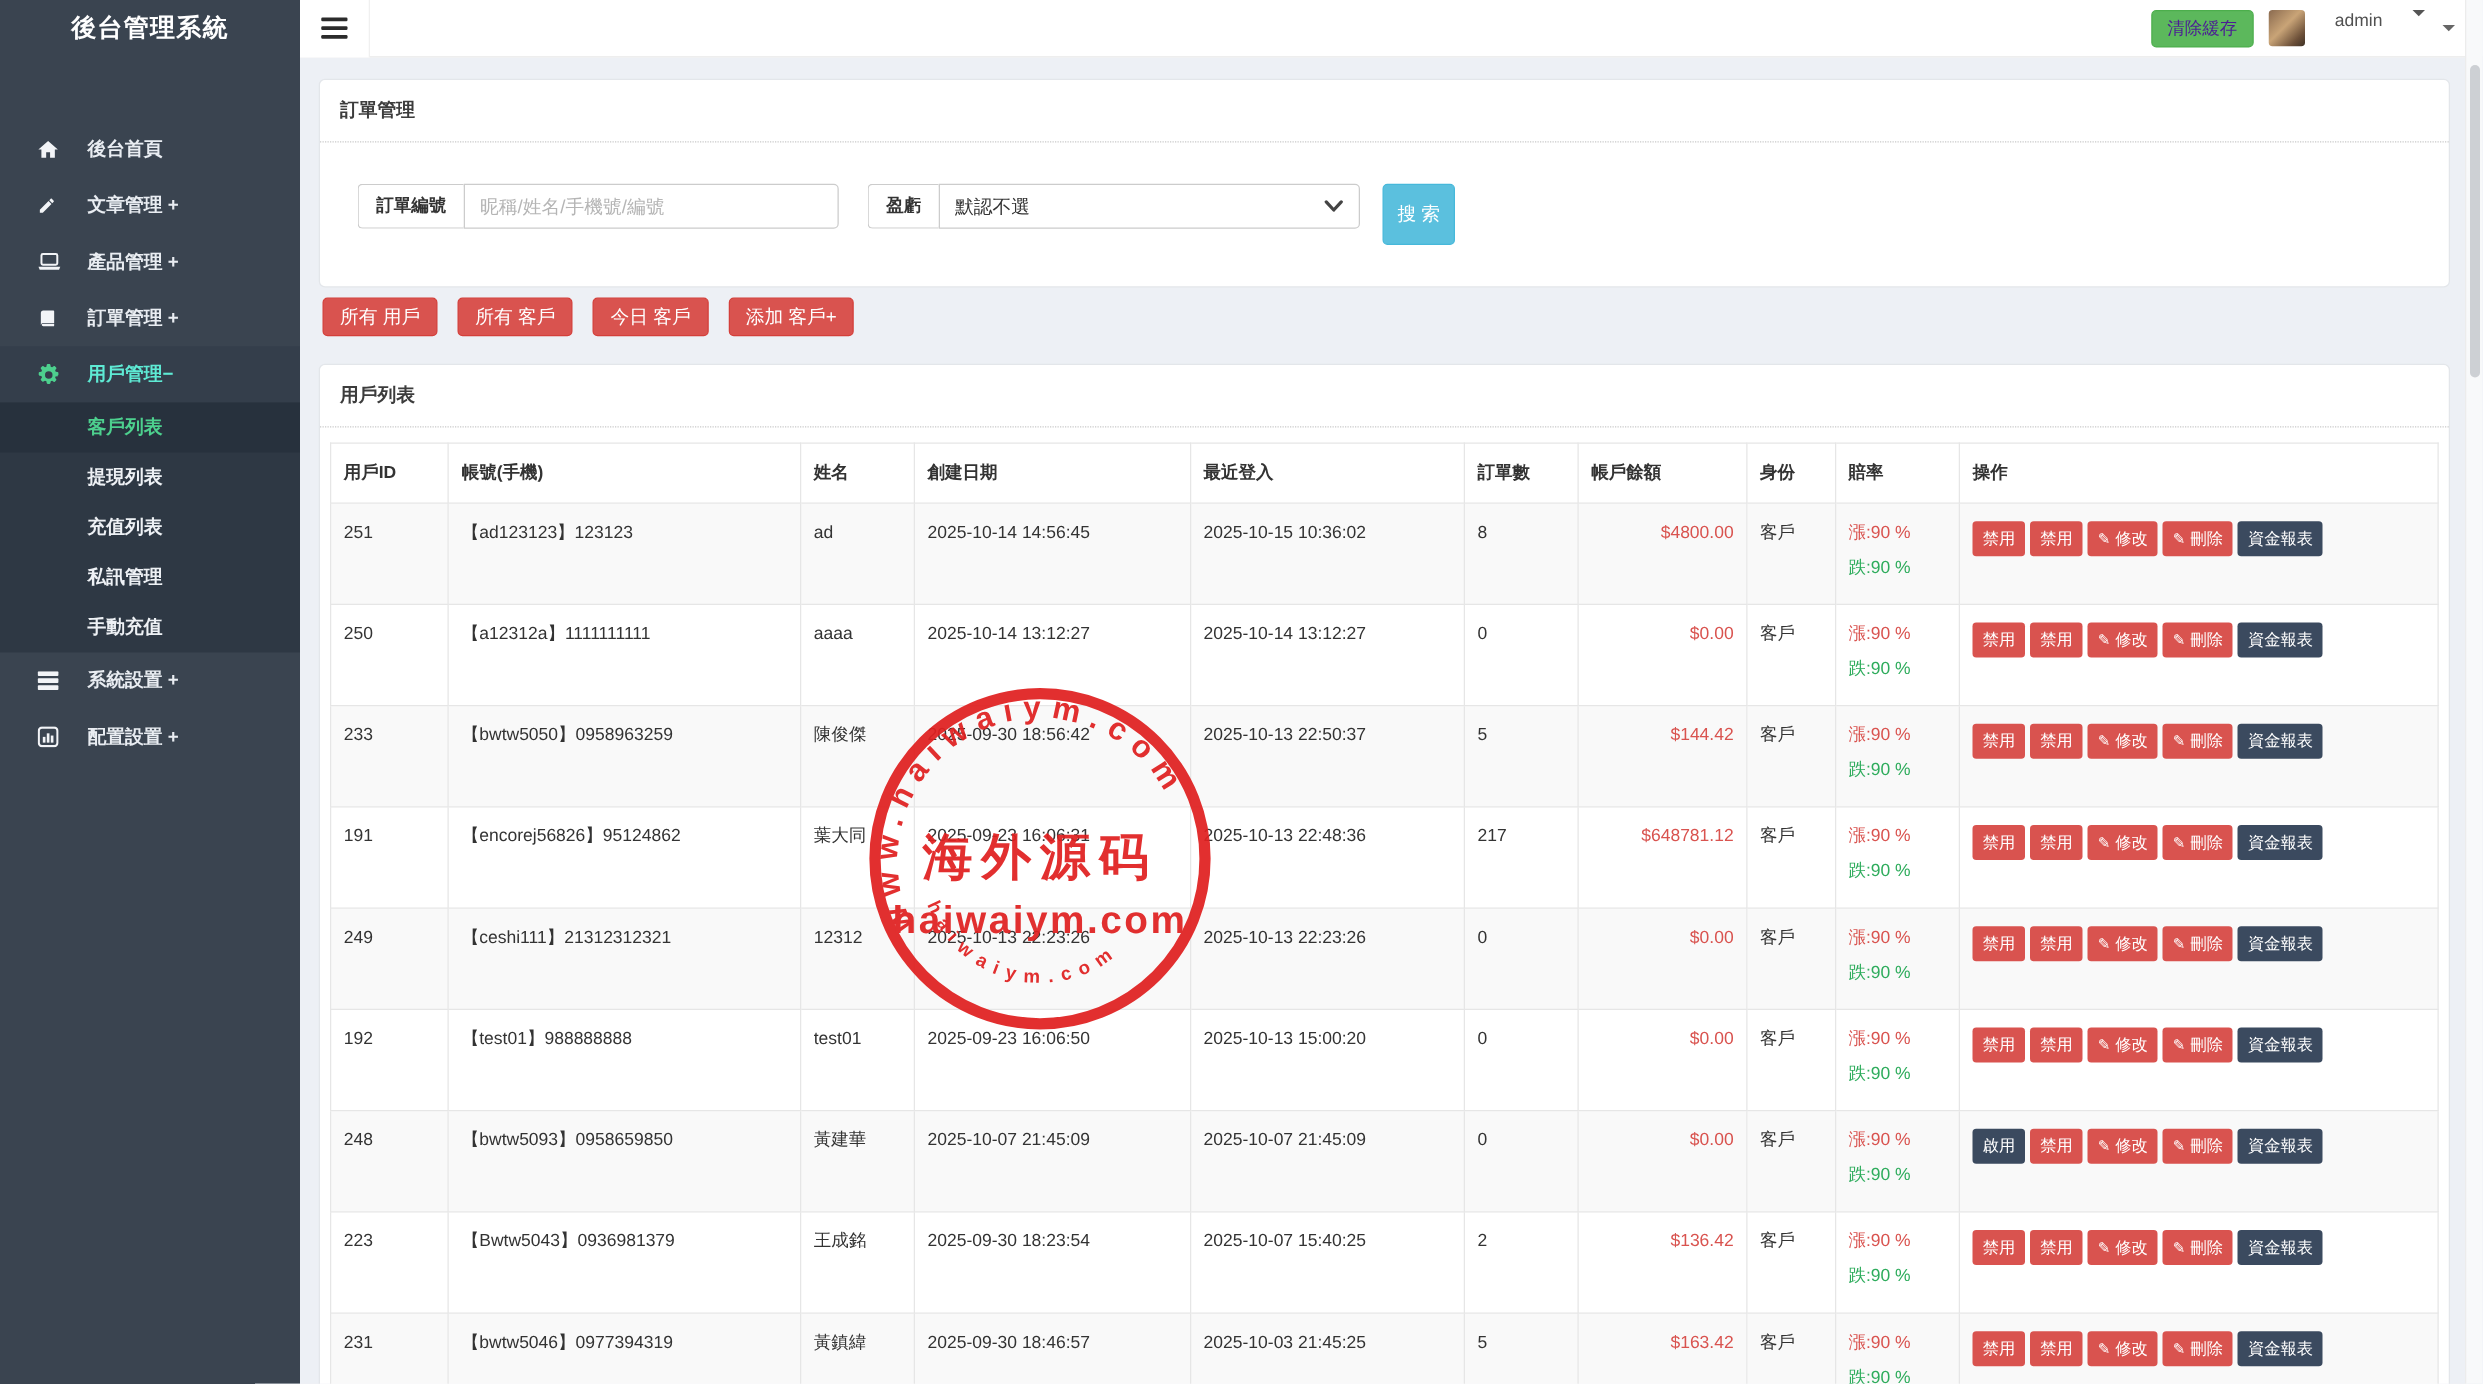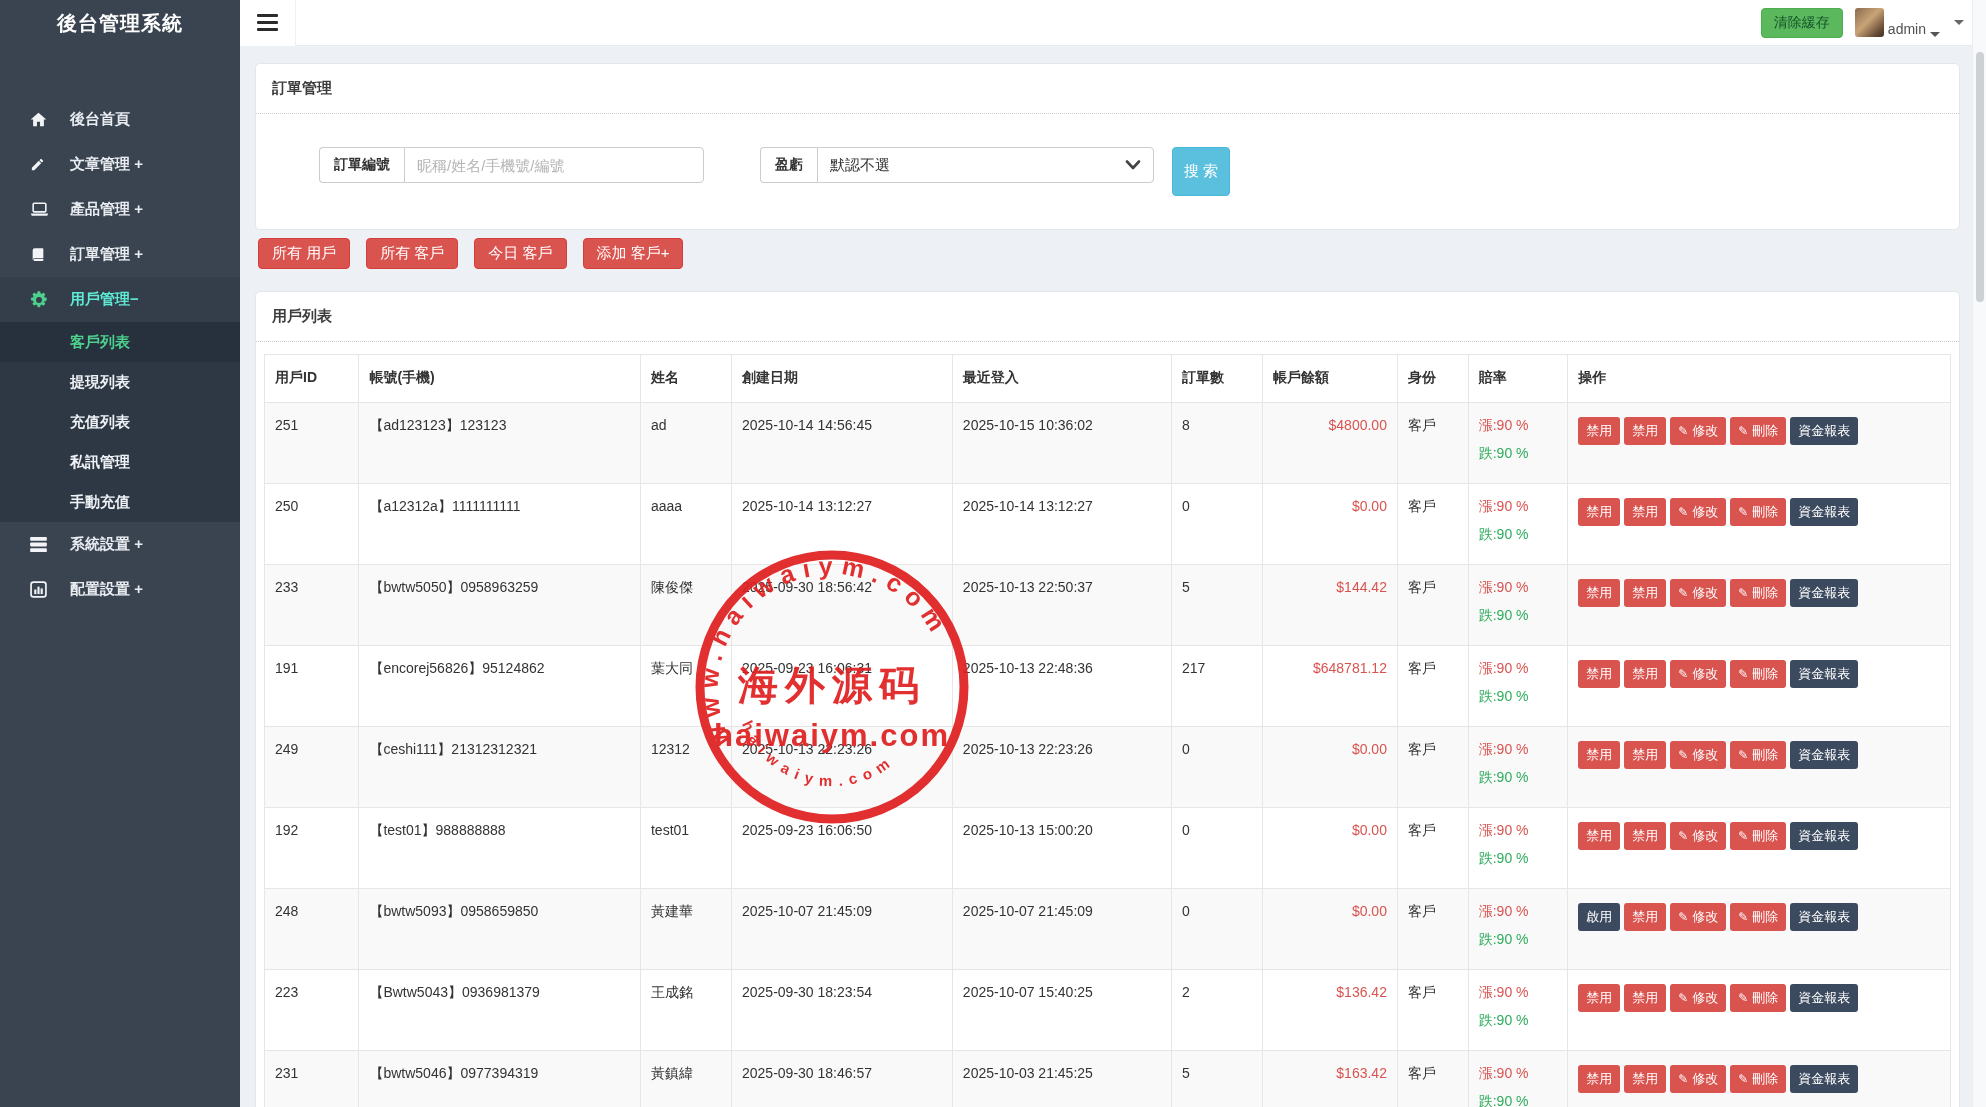--- a/index.html
+++ b/index.html
@@ -23,43 +23,43 @@
     font-weight:600; color:#eef1f5; cursor:pointer; }
   .ssitem.active { background:#27313d; color:#4dd08e; }
 
   
   .topbar { position:absolute; left:240px; top:0; right:0; height:46px; background:#fff;
     border-bottom:1px solid #e9e9e9; display:flex; align-items:center; }
   .hamburger { width:56px; height:46px; background:#fff; border:none; border-right:1px solid #f0f0f0;
     cursor:pointer; display:flex; flex-direction:column; justify-content:center; gap:4px; padding-left:17px; }
   .hamburger span { display:block; width:21px; height:3px; background:#2b2b2b; border-radius:1px; }
   .topbar-right { margin-left:auto; display:flex; align-items:center; gap:12px; padding-right:22px; }
-  .btn-clear { background:#5cb85c; color:#14532d; border:1px solid #4cae4c; border-radius:4px;
+  .btn-clear { background:#5cb85c; color:#4c1d95; border:1px solid #4cae4c; border-radius:4px;
     height:30px; padding:0 12px; font-size:14px; cursor:pointer;
     font-family:"Liberation Sans","DejaVu Sans",sans-serif; }
-  .user-menu { display:flex; align-items:flex-end; gap:4px; cursor:pointer; }
+  .user-menu { display:flex; align-items:flex-start; gap:24px; cursor:pointer; }
   .avatar { width:29px; height:29px; border-radius:3px;
     background:linear-gradient(135deg,#8a6a4f 0%,#c9a477 45%,#6b4f38 80%,#3e3125 100%); }
   .uname { color:#515151; font-size:14px; }
   .caret { width:0; height:0; border-left:5px solid transparent; border-right:5px solid transparent;
     border-top:5px solid #555; }
   .caret2 { margin-left:2px; border-top-color:#666; }
 
   
   .content { position:absolute; left:240px; top:46px; right:14px; bottom:0;
     padding:17px 12px 0 15px; }
   .panel { background:#fff; border:1px solid #e3e6ea; border-radius:5px; }
   .panel-h { padding:15px 16px; font-size:15px; font-weight:700; color:#3c3c3c;
     border-bottom:1px dotted #c9c9c9; }
   .panel1-body { padding:33px 30px; display:flex; align-items:flex-start; }
 
   .igroup { display:flex; align-items:stretch; height:36px; }
   .addon { display:flex; align-items:center; padding:0 14px; border:1px solid #ccc;
     border-right:none; border-radius:4px 0 0 4px; background:#fff; font-size:14px;
-    font-weight:700; color:#333; white-space:nowrap;margin-left:33px; }
+    font-weight:700; color:#333; white-space:nowrap; }
   .igroup input { width:300px; border:1px solid #ccc; border-radius:0 4px 4px 0;
     padding:0 12px; font-size:15px; color:#333; outline:none;
     font-family:"Liberation Sans","DejaVu Sans",sans-serif; }
   .igroup input::placeholder { color:#b5b5b5; }
   .igroup.sel { margin-left:23px; }
   .selectbox { width:337px; border:1px solid #ccc; border-radius:0 4px 4px 0; background:#fff;
     display:flex; align-items:center; justify-content:space-between; padding:0 12px;
     font-size:15px; color:#333; cursor:pointer; }
   .btn-search { margin-left:18px; width:58px; height:49px; background:#5bc0de; border:1px solid #46b8da;
     border-radius:4px; color:#fff; font-size:15px; cursor:pointer;

